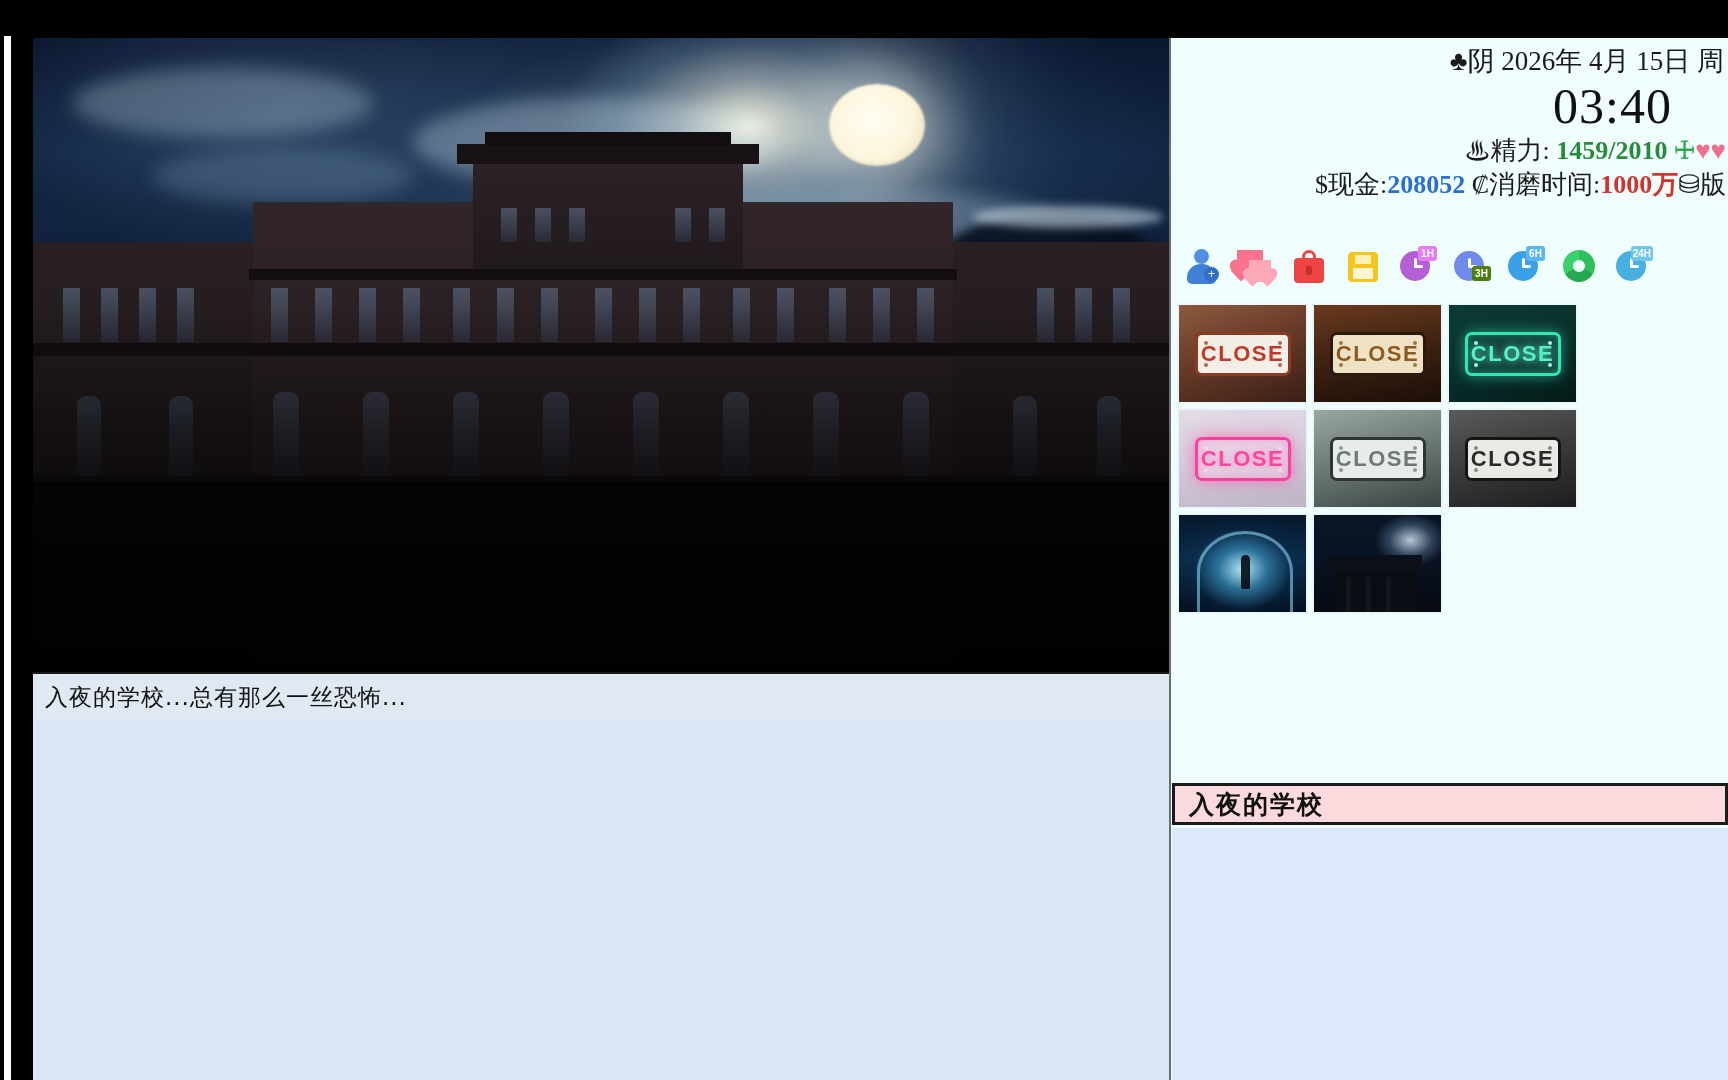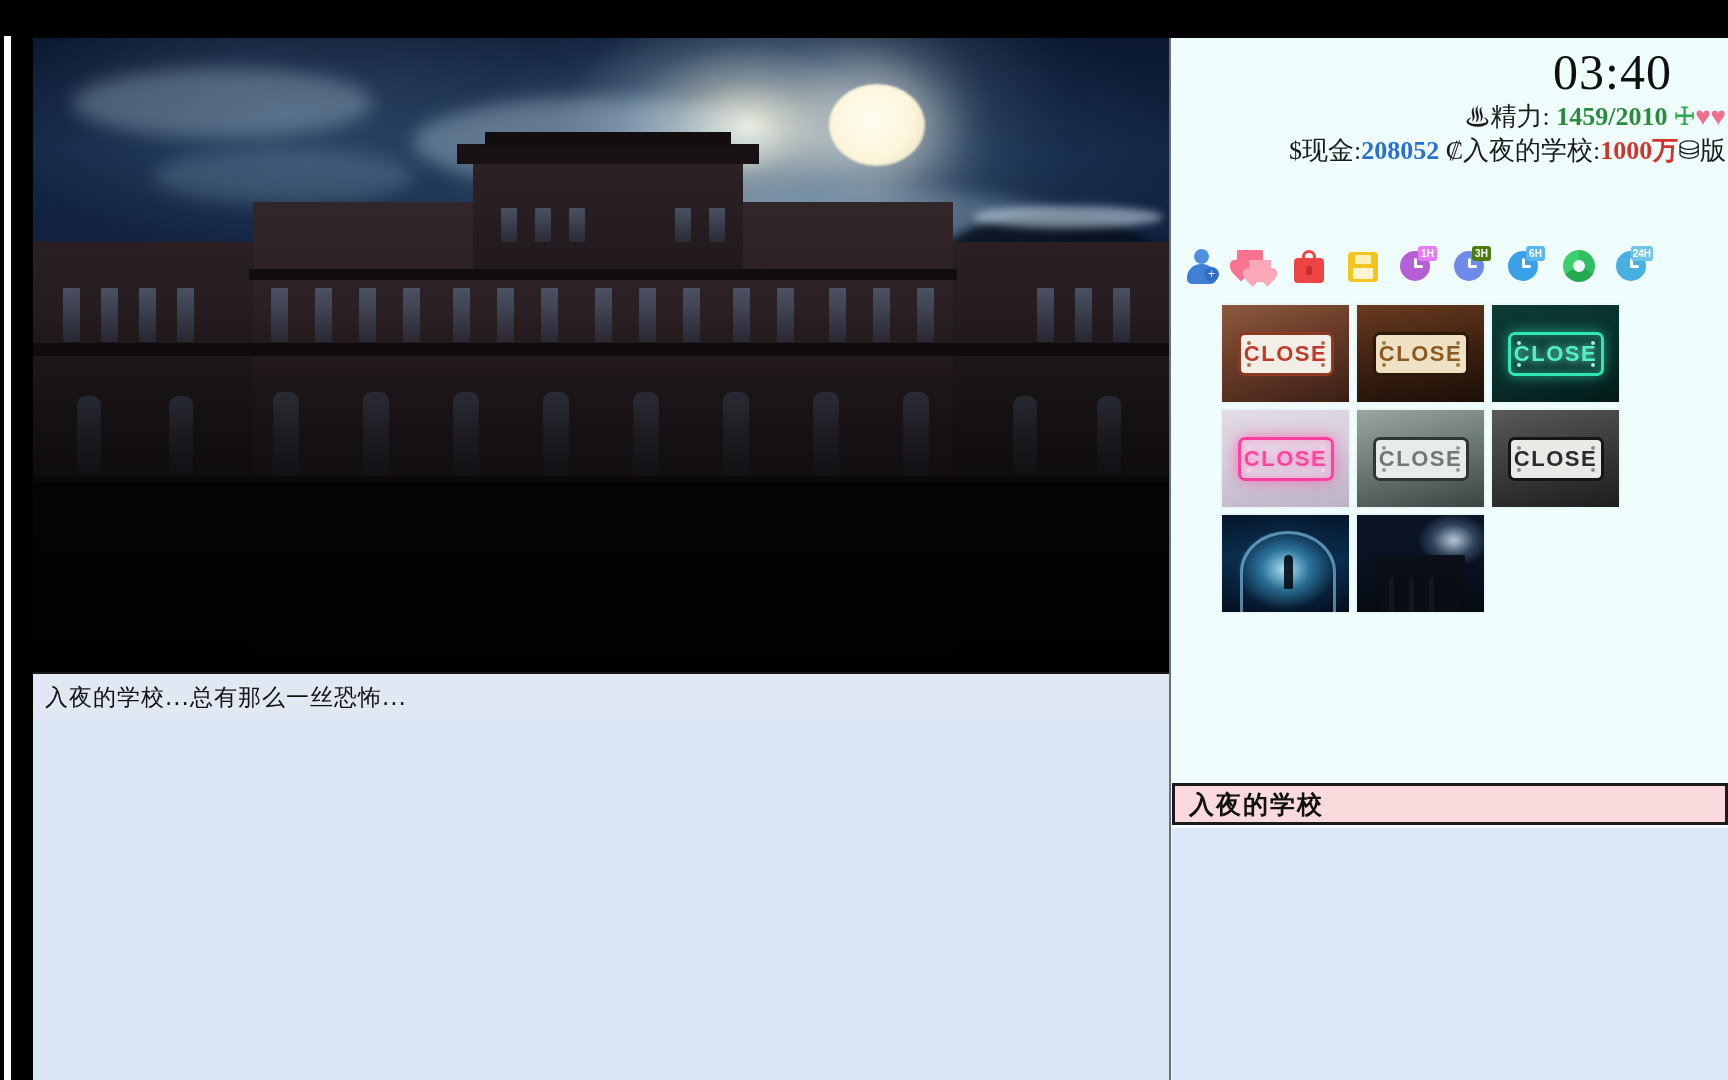--- a/index.html
+++ b/index.html
@@ -248,38 +248,37 @@
   .ti-clock .dial { position:absolute; left:3px; top:5px; width:30px; height:30px; border-radius:50%; background:#b45fd6; }
   .ti-clock .hh { position:absolute; left:17px; top:12px; width:2.5px; height:9px; background:#fff; border-radius:2px; }
   .ti-clock .mm { position:absolute; left:17px; top:19px; width:9px; height:2.5px; background:#fff; border-radius:2px; }
   .ti-clock .badge {
     position:absolute; right:0; top:0; min-width:19px; height:15px;
     background:#e879f9; color:#fff; font-size:10px; font-weight:700;
     line-height:15px; text-align:center; border-radius:3px; padding:0 2px;
     font-family:"Liberation Sans", sans-serif;
   }
   .ti-clock.c3 .dial { background:#6f8ae8; }
-  .ti-clock.c3 .badge { background:#4d7c0f; }
+  .ti-clock.c3 .badge { background:#4d7c0f;margin-top:20px; }
   .ti-clock.c6 .dial { background:#3aa0e8; }
   .ti-clock.c6 .badge { background:#5ab6f0; }
   .ti-recycle .r { position:absolute; left:4px; top:4px; width:32px; height:32px; border-radius:50%;
     background: conic-gradient(#2fbf5f 0deg 120deg, #24a951 120deg 240deg, #3ccf6e 240deg 360deg); }
   .ti-recycle .hole { position:absolute; left:14px; top:14px; width:12px; height:12px; border-radius:50%; background:#f0fdfd; }
   .ti-clock.c24 .dial { background:#47b0e0; }
   .ti-clock.c24 .badge { background:#6fc6ea; }
 
   
   #thumb-grid {
     position: absolute; left: 3px; top: 265px;
     width: 472px;
     display: grid;
     grid-template-columns: repeat(3, 131px);
     gap: 4px;
     padding-left: 5px;
-    margin-left: 43px;
   }
   .thumb {
     width: 131px; height: 101px;
     position: relative; overflow: hidden;
     border: 2px solid #e9f7f8;
     cursor: pointer;
   }
   .sign {
     position: absolute; left: 50%; top: 50%;
     transform: translate(-50%,-50%);
@@ -456,29 +455,30 @@
 
   <div id="dialogue-panel">
     <div id="dialogue-textline">入夜的学校...总有那么一丝恐怖...</div>
     <div id="dialogue-body"></div>
   </div>
 
   <div id="right-panel">
     <div id="panel-divider"></div>
 
     <div id="status-header">
+      <div id="date-line">♣阴 2026年 4月 15日 周</div>
       <div id="clock-line">03:40</div>
       <div id="energy-line">
         <span>♨</span><span>精力:</span>
         <span class="val">1459/2010</span>
         <span class="vine">🜊</span><span class="hrt">♥♥</span>
       </div>
       <div id="money-line">
         <span>$</span><span>现金:</span><span class="cash">208052</span>
-        <span>₡</span><span>入夜的学校:</span><span class="profit">1000万</span><span>⛁</span><span>版</span>
+        <span>₡</span><span>消磨时间:</span><span class="profit">1000万</span><span>⛁</span><span>版</span>
       </div>
     </div>
 
     <div id="icon-toolbar">
       <div class="tool-icon ti-person">
         <div class="head"></div>
           <div class="body"></div>
           <div class="plus">+</div>
       </div>
       <div class="tool-icon ti-hearts">

